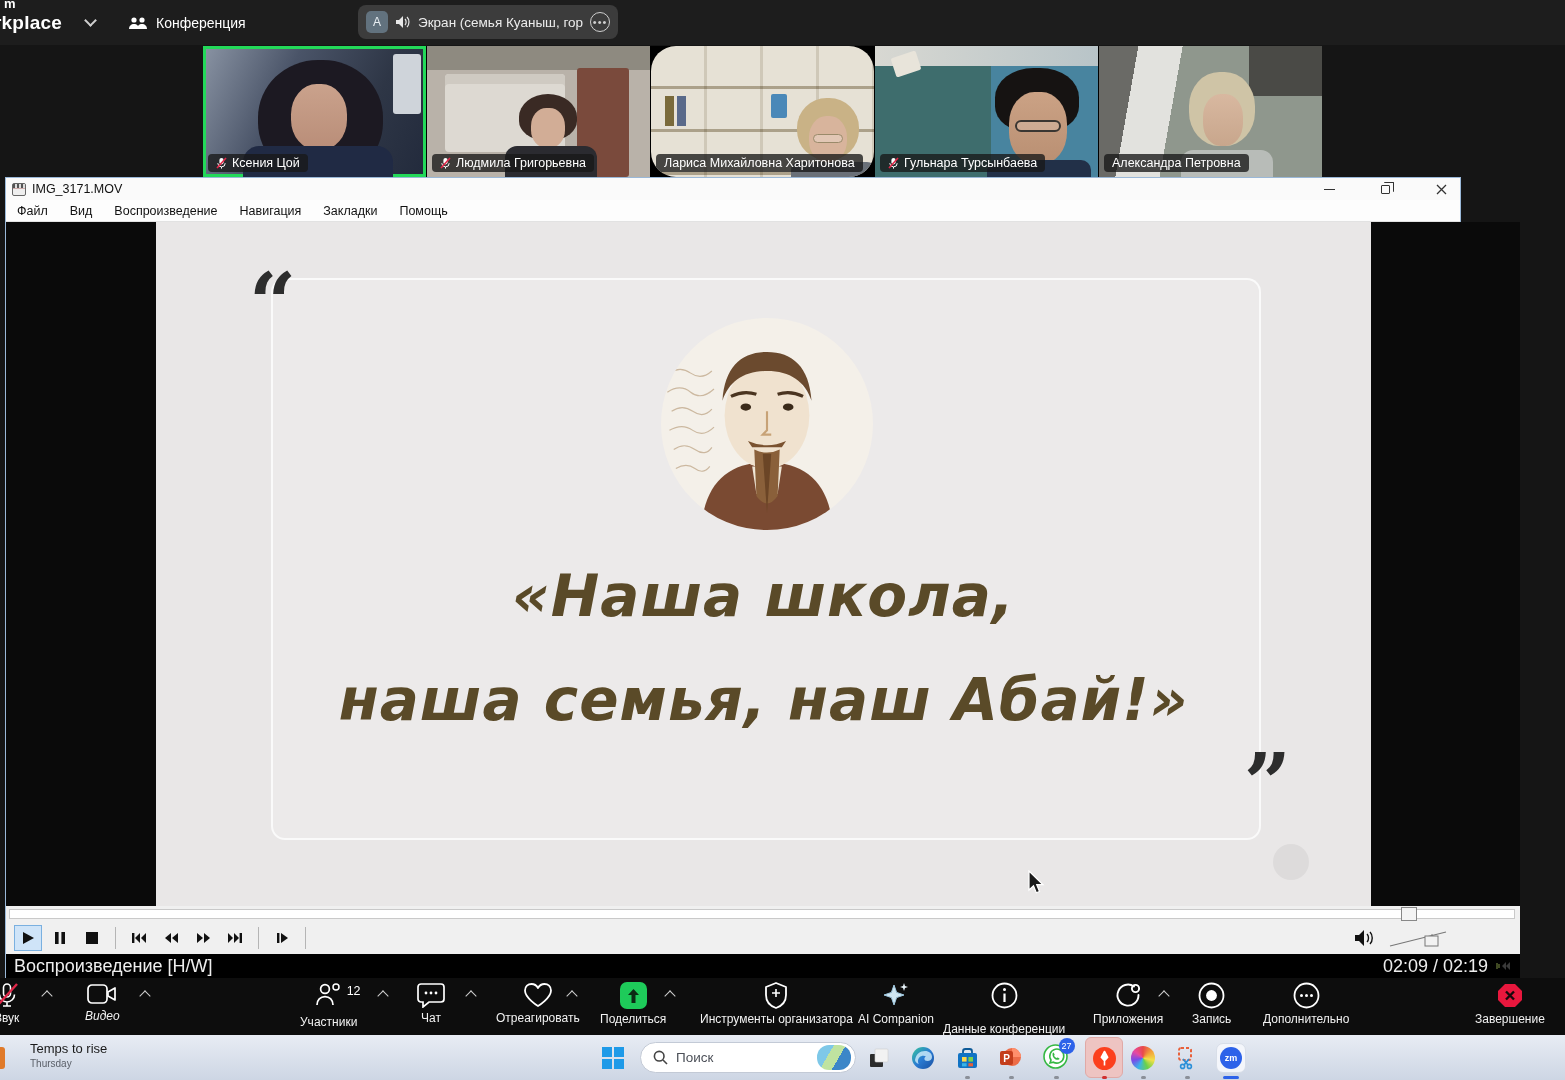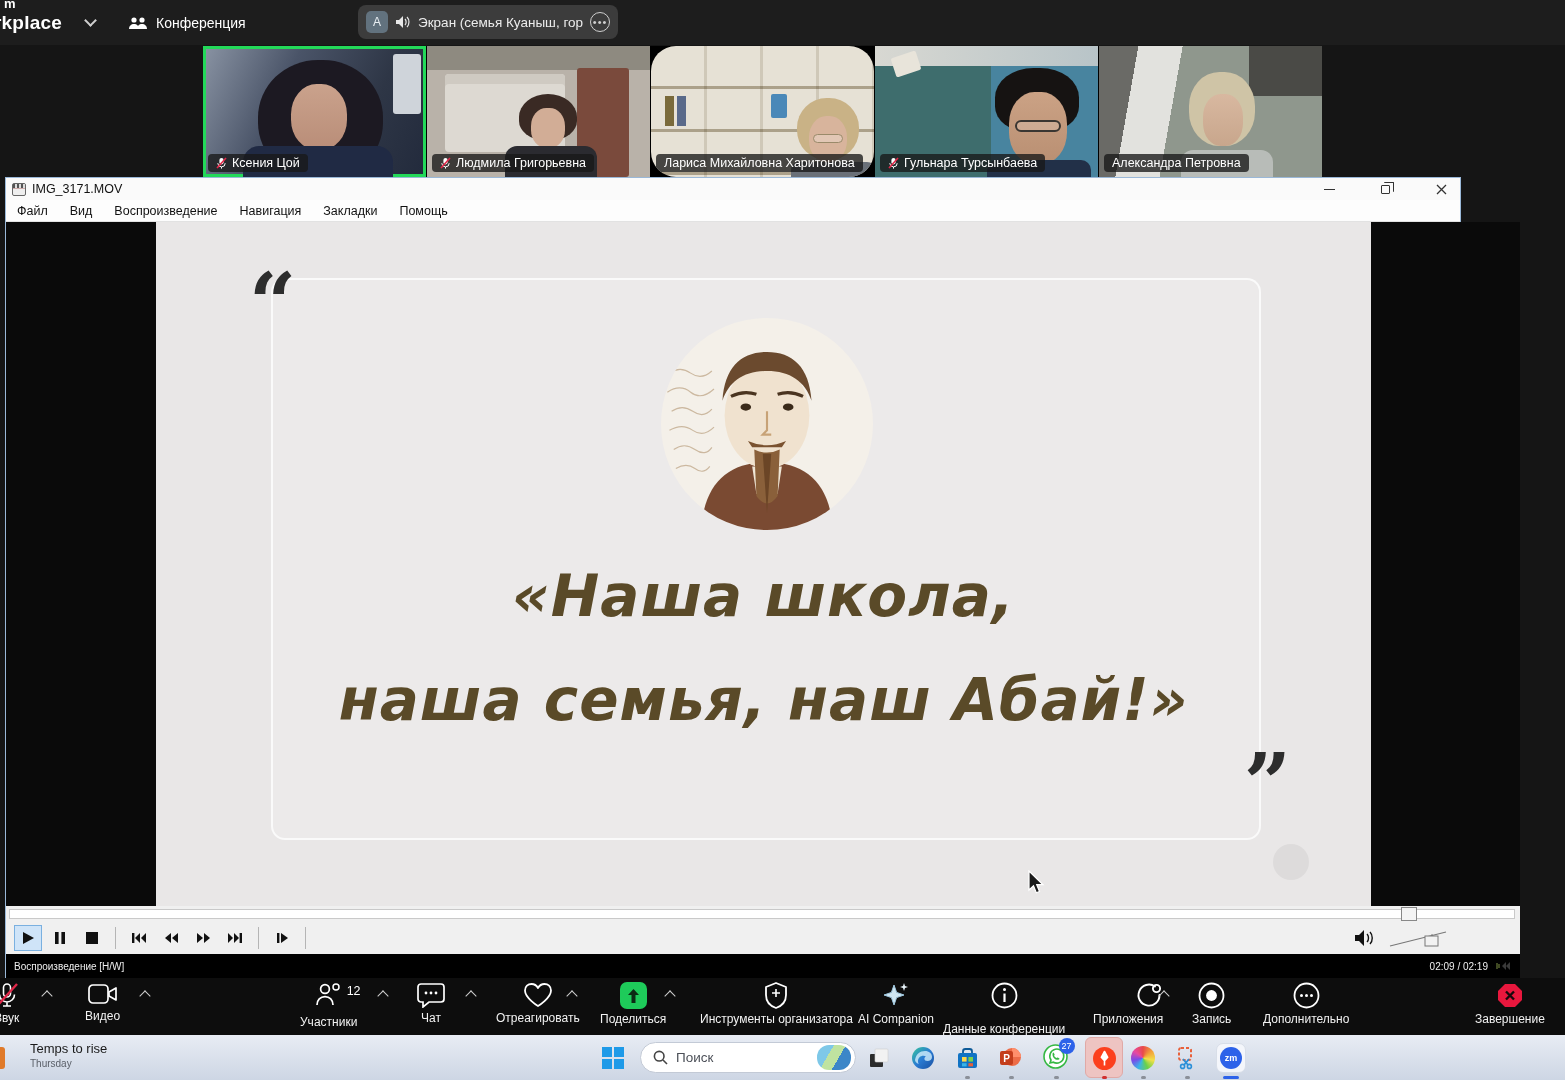--- a/index.html
+++ b/index.html
@@ -52,21 +52,21 @@
 
   
   #seek { position:absolute; left:0; top:728px; width:1514px; height:16px; background:#f0f0f0; }
   #seek .track { position:absolute; left:3px; top:3px; width:1506px; height:10px; background:#fff; border:1px solid #c9c9c9; }
   #seek .thumb { position:absolute; left:1395px; top:1px; width:16px; height:14px; background:#f4f4f4; border:1px solid #888; }
   #controls { position:absolute; left:0; top:744px; width:1514px; height:32px; background:#f0f0f0; display:flex; align-items:center; padding-left:8px; gap:4px; }
   .cbtn { width:28px; height:26px; display:flex; align-items:center; justify-content:center; }
   .cbtn.play { background:#cfe4f8; border:1px solid #7ab0e0; }
   .csep { width:1px; height:22px; background:#b5b5b5; margin:0 5px; }
   #vol { position:absolute; right:10px; top:744px; height:32px; display:flex; align-items:center; gap:12px; }
-  #pstatus { position:absolute; left:0; top:776px; width:1514px; height:24px; background:#000; color:#eee; font-size:10px; display:flex; align-items:center; padding:0 8px; }
+  #pstatus { position:absolute; left:0; top:776px; width:1514px; height:24px; background:#000; color:#eee; font-size:18px; display:flex; align-items:center; padding:0 8px; }
   #pstatus .right { margin-left:auto; display:flex; align-items:center; gap:8px; }
 
   
   #ztoolbar { position:absolute; left:0; top:978px; width:1565px; height:57px; background:#0d0d0d; color:#fff; }
   .zitem { position:absolute; top:4px; display:flex; flex-direction:column; align-items:center; gap:3px; }
   .zlabel { font-size:12px; color:#f2f2f2; white-space:nowrap; }
   .chev { width:8px; height:8px; border-left:1.6px solid #cfcfcf; border-top:1.6px solid #cfcfcf; transform:rotate(45deg); }
   .chev-box { position:absolute; top:14px; }
   .count { font-size:12.5px; color:#fff; position:absolute; }
 
@@ -341,21 +341,21 @@
   <div class="zitem" style="left:-6px;">
     <svg width="26" height="26" viewBox="0 0 26 26">
         <rect x="9.5" y="2" width="7" height="13" rx="3.5" fill="none" stroke="#fff" stroke-width="1.6"></rect>
         <path d="M5.5 12.5a7.5 7.5 0 0 0 15 0M13 20v4M9 24h8" stroke="#fff" stroke-width="1.6" fill="none"></path>
         <line x1="3" y1="24" x2="23" y2="2" stroke="#e02849" stroke-width="2.4"></line>
       </svg>
     <span class="zlabel">Звук</span>
   </div>
   <span class="chev chev-box" style="left:43px;"></span>
 
-  <div class="zitem" style="left:85px;">
+  <div class="zitem" style="left:85px;font-style:italic;">
     <svg width="30" height="24" viewBox="0 0 30 24">
         <rect x="1" y="3" width="19" height="18" rx="4" fill="none" stroke="#fff" stroke-width="1.7"></rect>
         <path d="M21 10l7-4v12l-7-4z" fill="none" stroke="#fff" stroke-width="1.7" stroke-linejoin="round"></path>
       </svg>
     <span class="zlabel">Видео</span>
   </div>
   <span class="chev chev-box" style="left:141px;"></span>
 
   <div class="zitem" style="left:300px;">
     <div style="position:relative;">
@@ -417,21 +417,21 @@
 
   <div class="zitem" style="left:943px;gap:13px;">
     <svg width="27" height="27" viewBox="0 0 27 27">
         <circle cx="13.5" cy="13.5" r="12" fill="none" stroke="#fff" stroke-width="1.8"></circle>
         <circle cx="13.5" cy="7.6" r="1.5" fill="#fff"></circle>
         <line x1="13.5" y1="11.5" x2="13.5" y2="20" stroke="#fff" stroke-width="2.2"></line>
       </svg>
     <span class="zlabel">Данные конференции</span>
   </div>
 
-  <div class="zitem" style="left:1093px;align-items:flex-end;">
+  <div class="zitem" style="left:1093px;">
     <svg width="28" height="27" viewBox="0 0 28 27">
         <path d="M20 4.5A10.5 10.5 0 1 0 24.5 13" fill="none" stroke="#fff" stroke-width="1.9" stroke-linecap="round"></path>
         <circle cx="21.5" cy="6.5" r="3.6" fill="none" stroke="#fff" stroke-width="1.9"></circle>
       </svg>
     <span class="zlabel">Приложения</span>
   </div>
   <span class="chev chev-box" style="left:1160px;"></span>
 
   <div class="zitem" style="left:1192px;">
     <svg width="27" height="27" viewBox="0 0 27 27">

